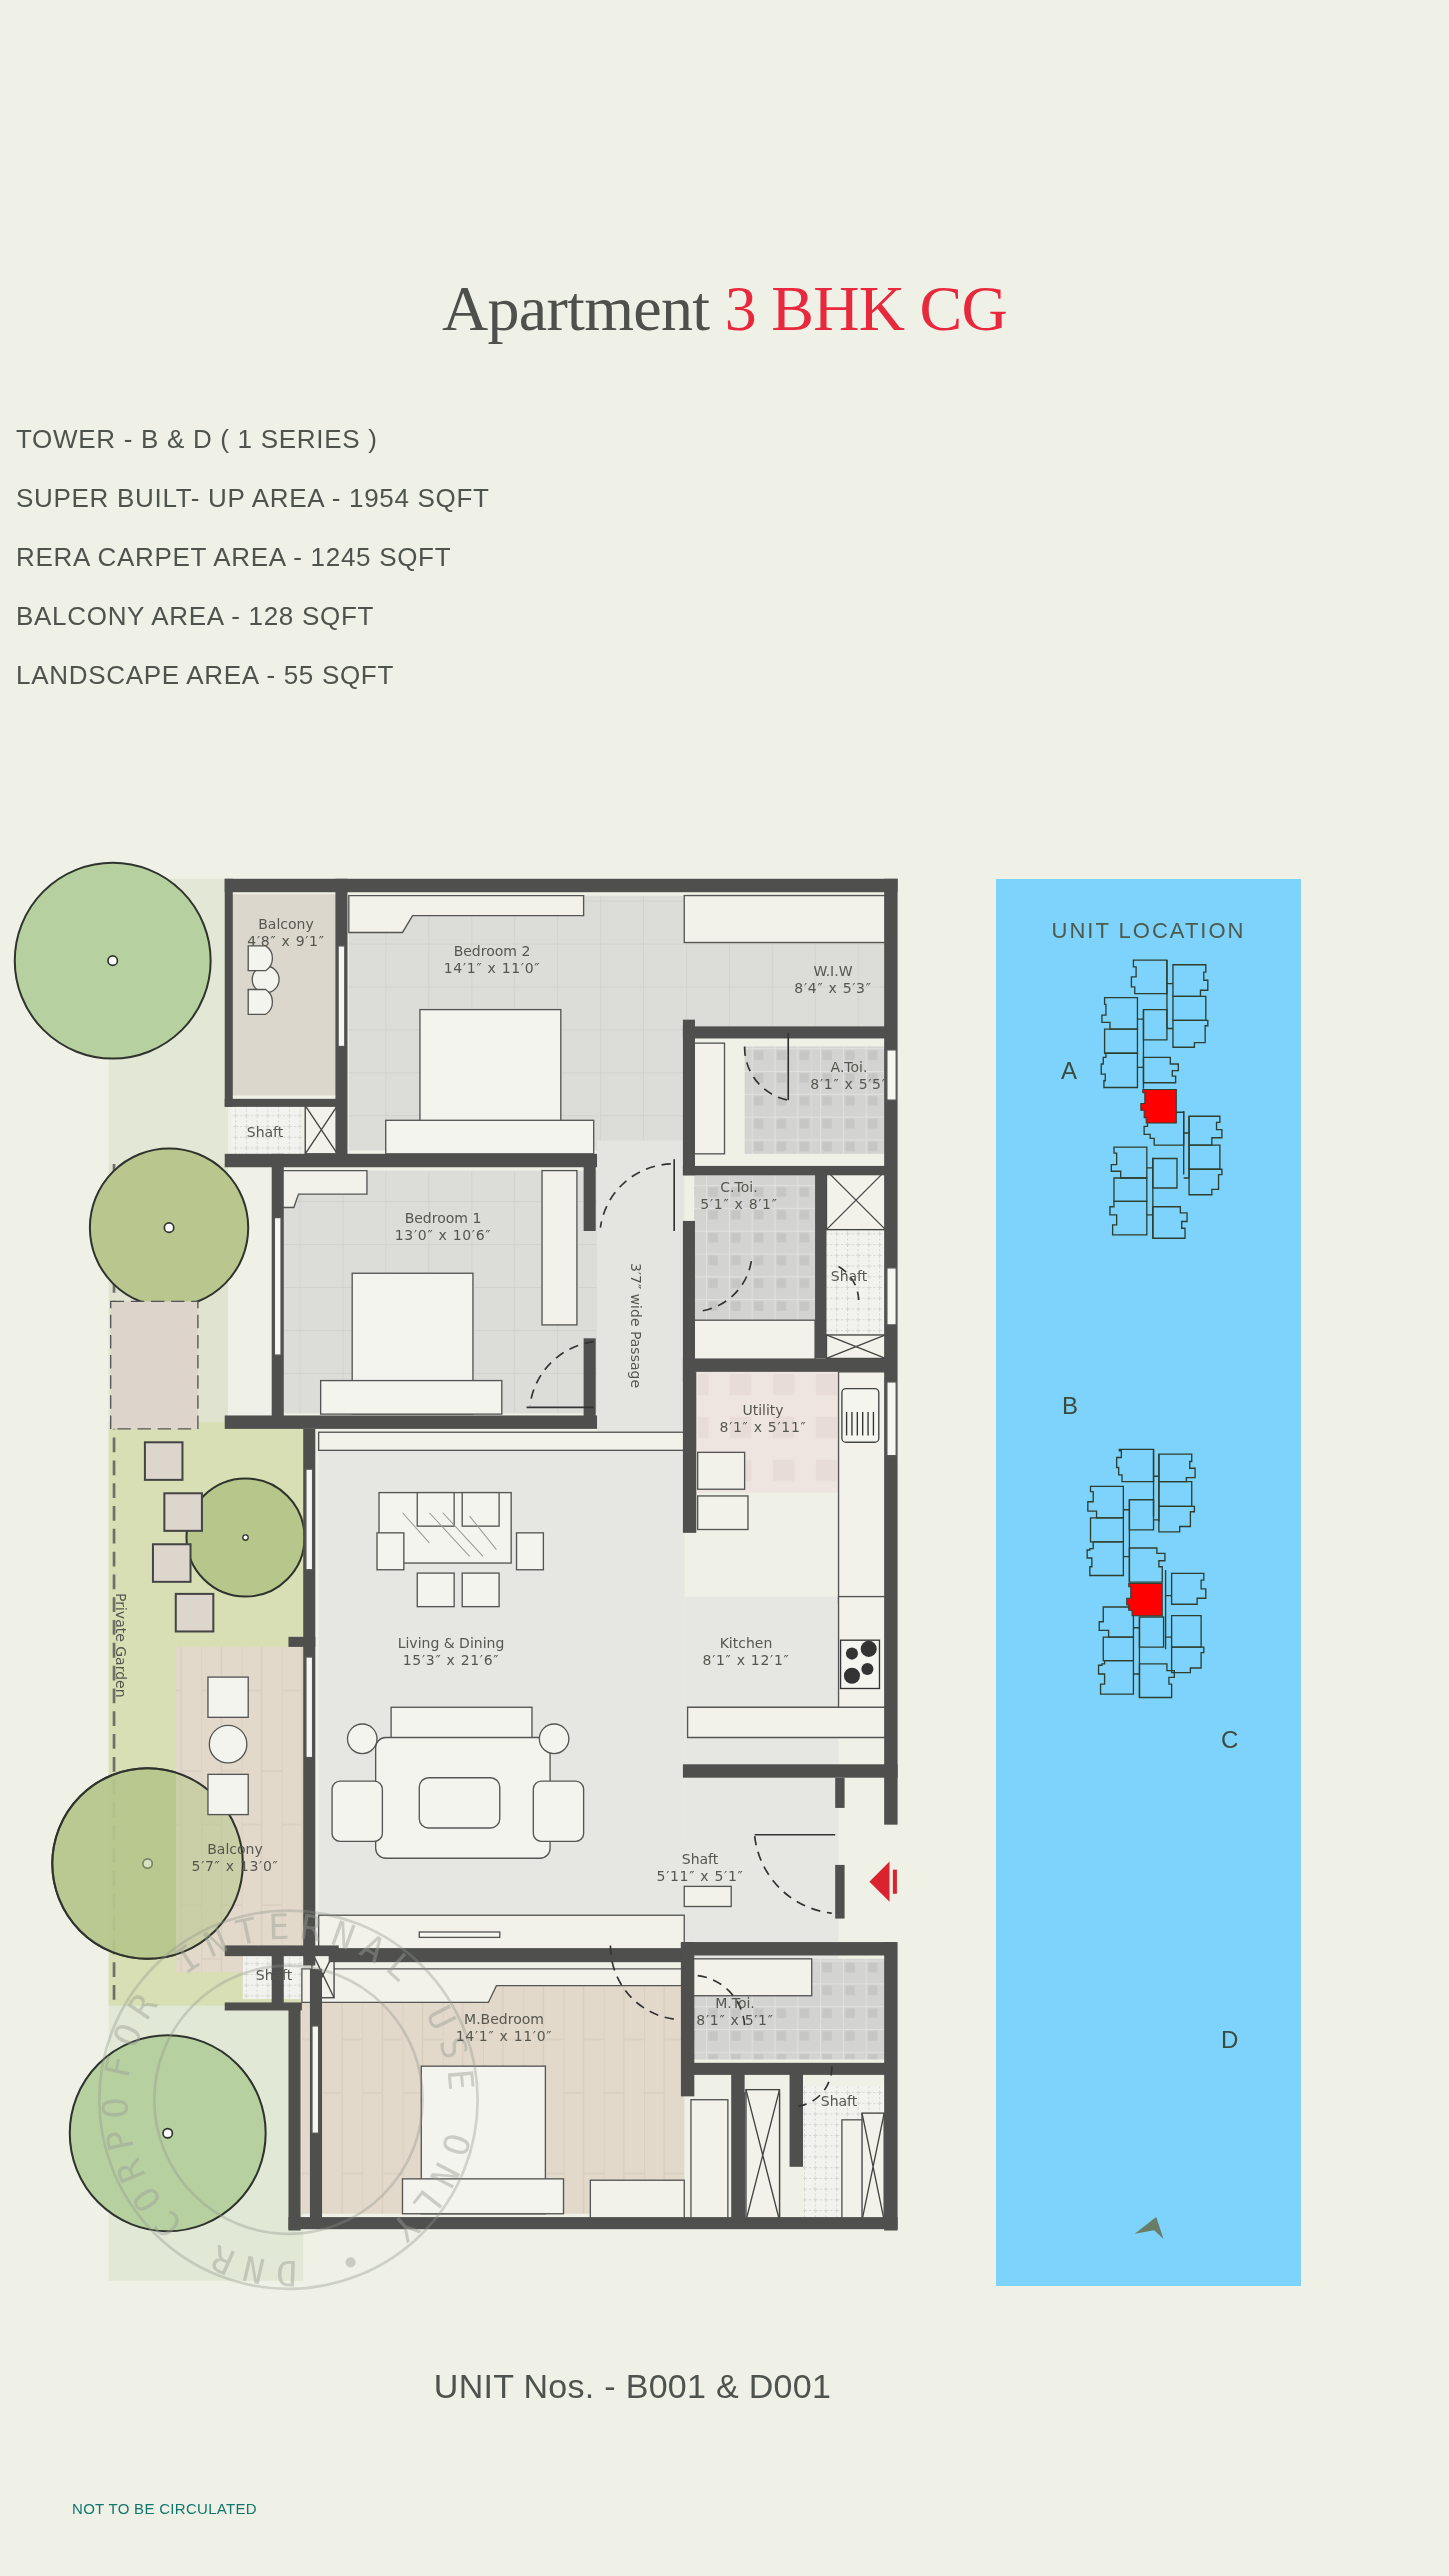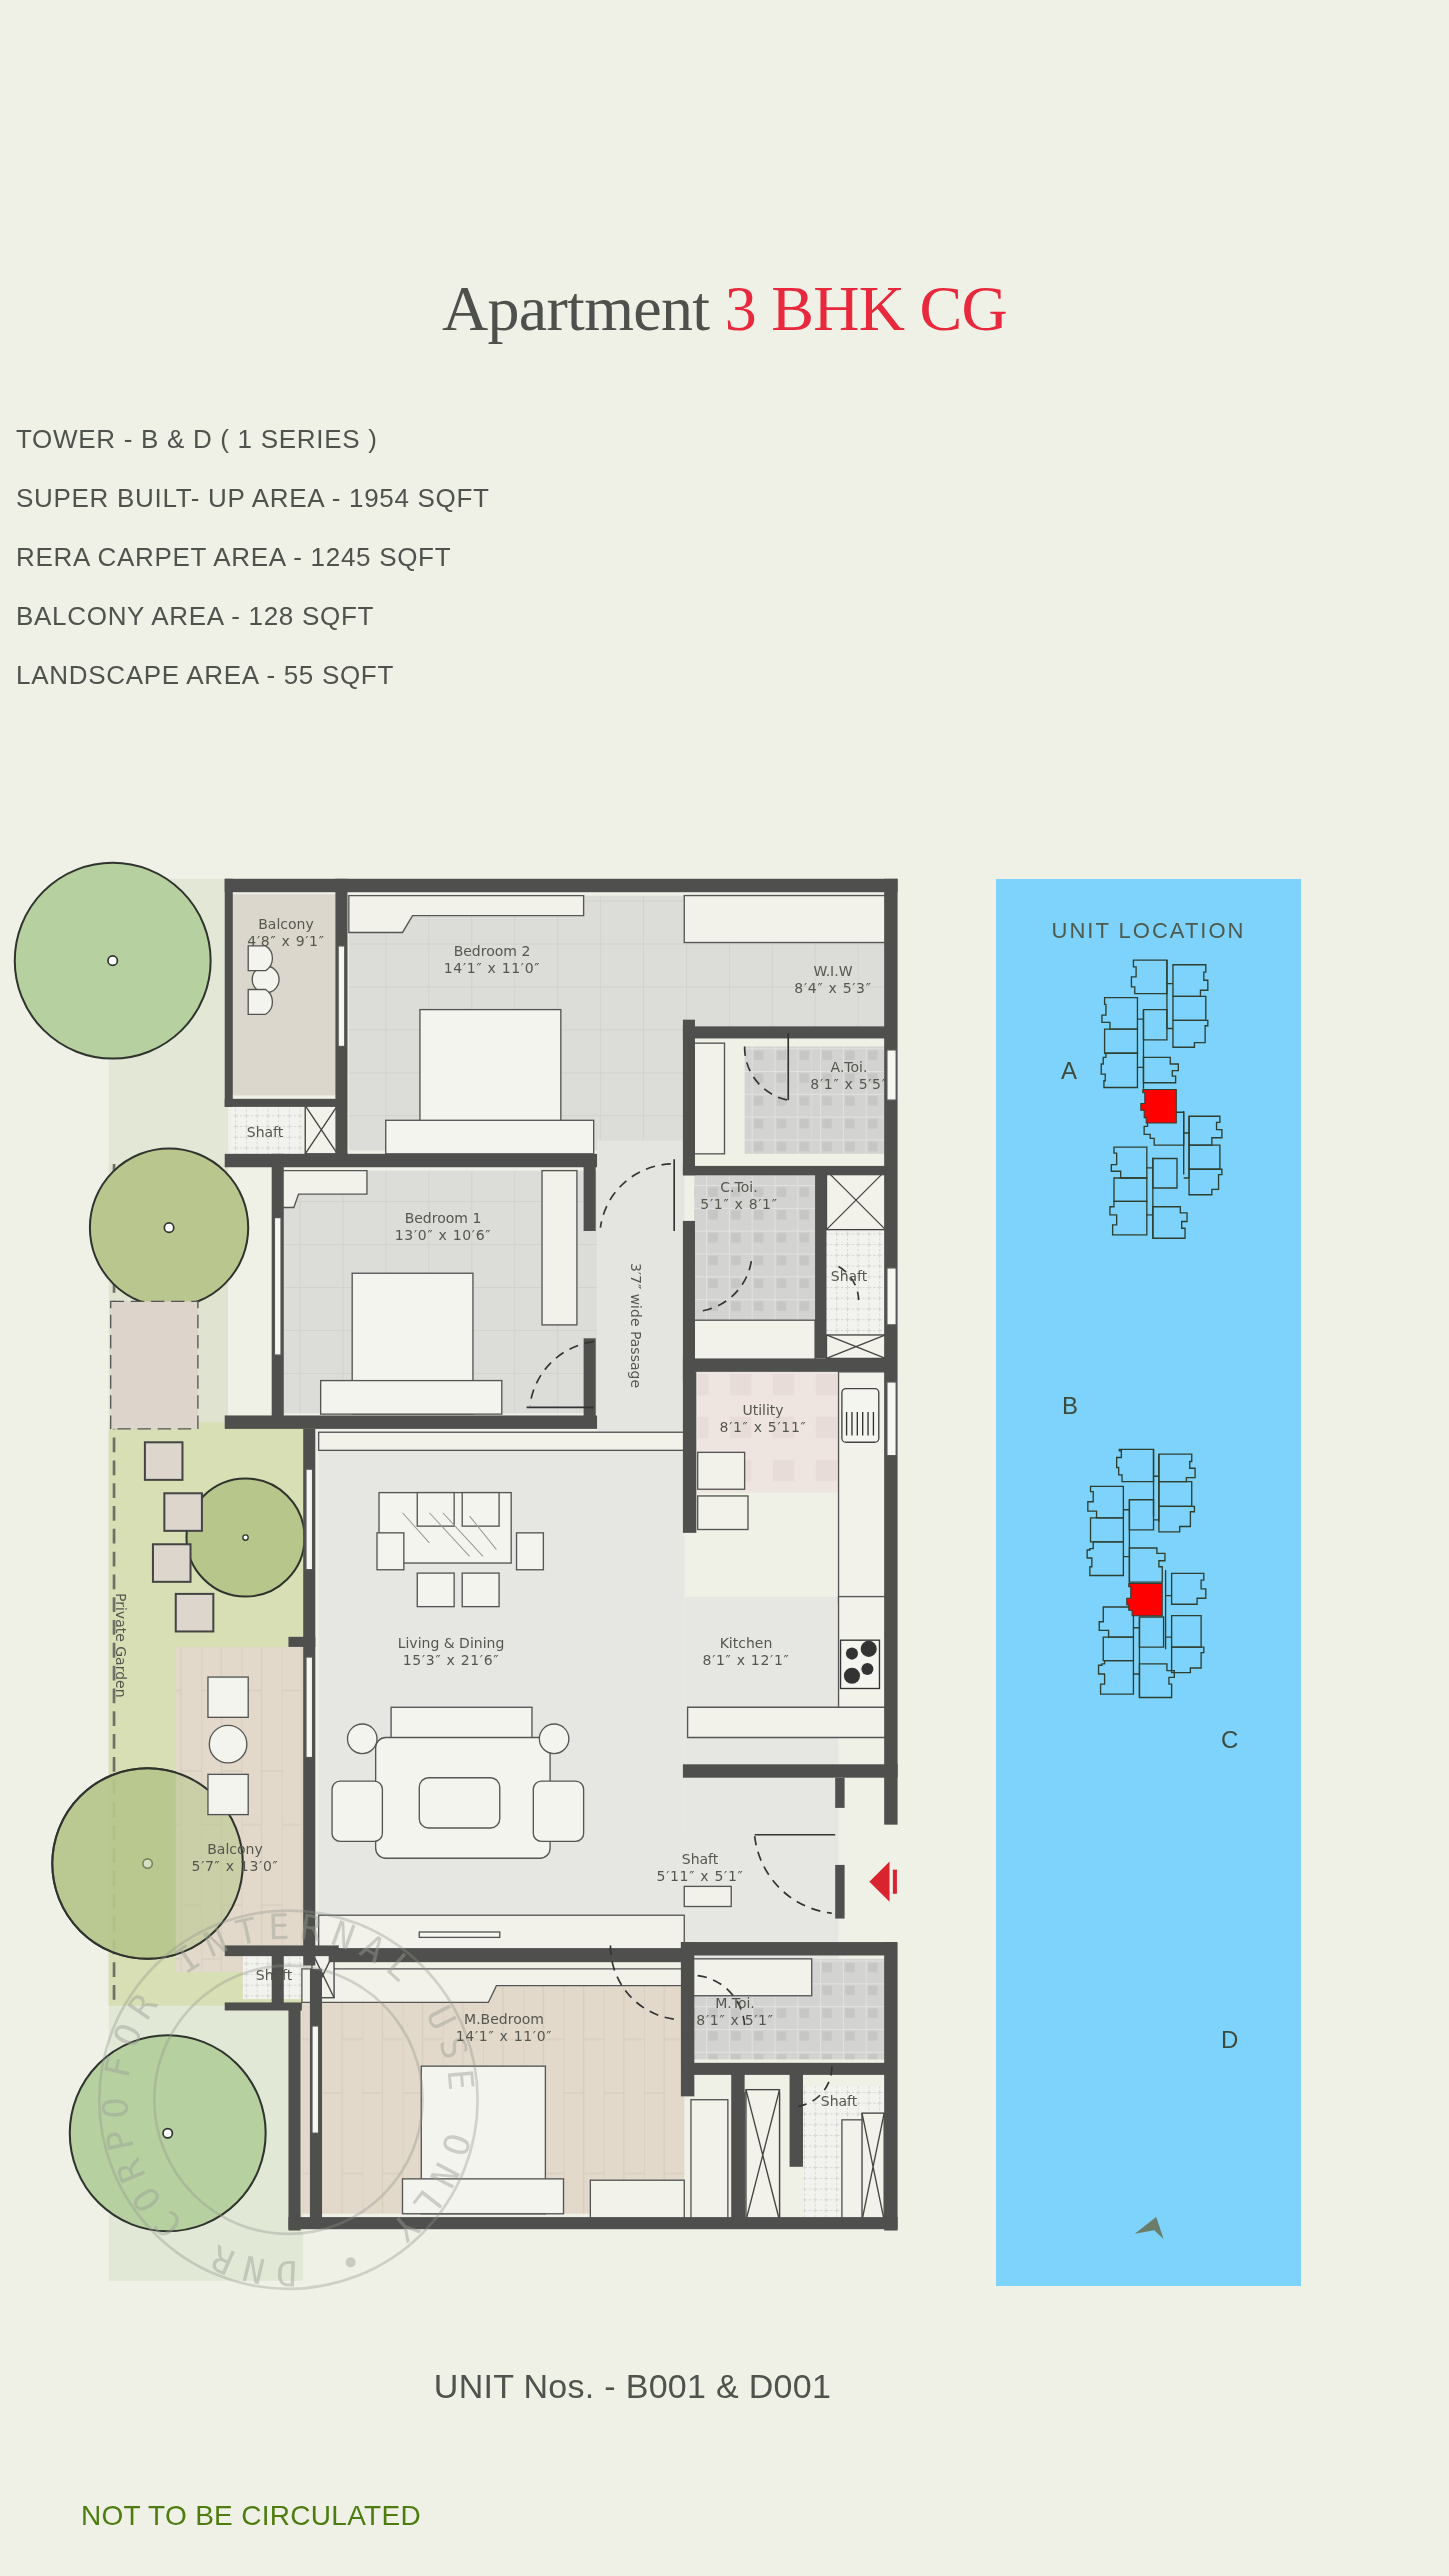--- a/index.html
+++ b/index.html
@@ -35,21 +35,21 @@
   .panel-title {
     position: absolute; left: 0; width: 305px; top: 39px; text-align: center;
     font-size: 22px; letter-spacing: 2px; color: #4d5a4c;
   }
   .tower-letter { position: absolute; font-size: 24px; color: #3c4a3c; }
   .unit-nos {
     position: absolute; left: 5px; width: 1255px; top: 2367px; text-align: center;
     font-size: 34px; color: #4f534d; letter-spacing: 0.3px;
   }
   .notice {
-    position: absolute; left: 81px; top: 2500px; font-size: 28px; color: #4d7c0f; letter-spacing: 0.3px;
+    position: absolute; left: 72px; top: 2500px; font-size: 15px; color: #0f766e; letter-spacing: 0.3px;
   }
 </style>
 </head>
 <body>
 
 <div class="title">
   <span>Apartment</span>
   <span class="accent">3 BHK CG</span>
 </div>
 

